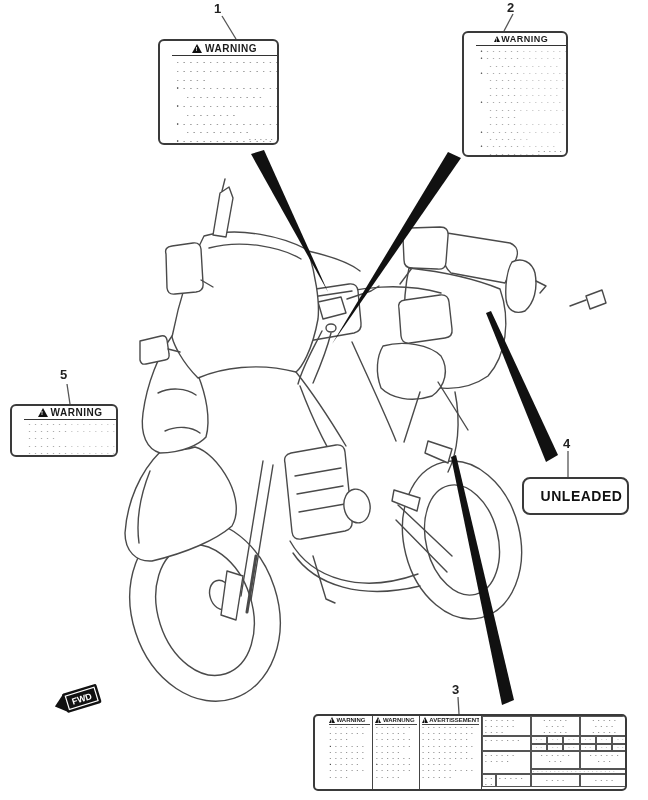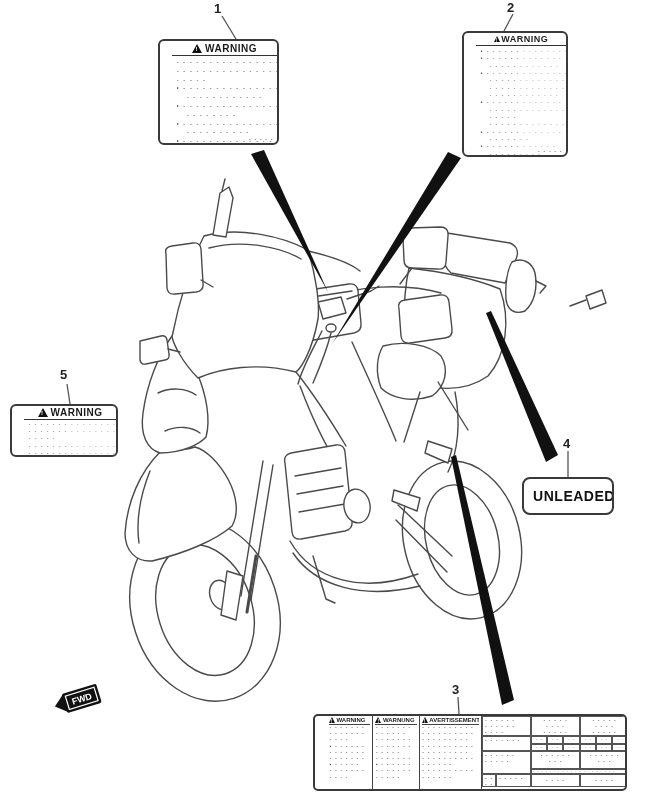--- a/index.html
+++ b/index.html
@@ -206,21 +206,21 @@
     </div>
     <div class="lines t5c" style="padding-top:1px;">
         <div class="dash-line">- - - - - - - - - - - - - - - -</div>
         <div class="dash-line">- - - - - - - - - - - - - - -</div>
         <div class="dash-line">- - - - -</div>
         <div class="dash-line">- - - - - - - - - - - - - - - -</div>
         <div class="dash-line">- - - - - - - - - - - - - - -</div>
       </div>
   </div>
 
-  <div class="label-box" style="left:522px;top:477px;width:92px;height:38px;border-radius:8px;">
+  <div class="label-box" style="left:522px;top:477px;width:107px;height:38px;border-radius:8px;">
     <div class="unleaded">UNLEADED</div>
   </div>
 
   <div class="label-box l3" style="left:313px;top:714px;width:314px;height:77px;border-radius:5px;">
     <div class="l3-panel" style="width:48px;">
       <div class="l3-head">
         <span class="tri sm"></span>
         <span>WARNING</span>
       </div>
       <div class="t45">

